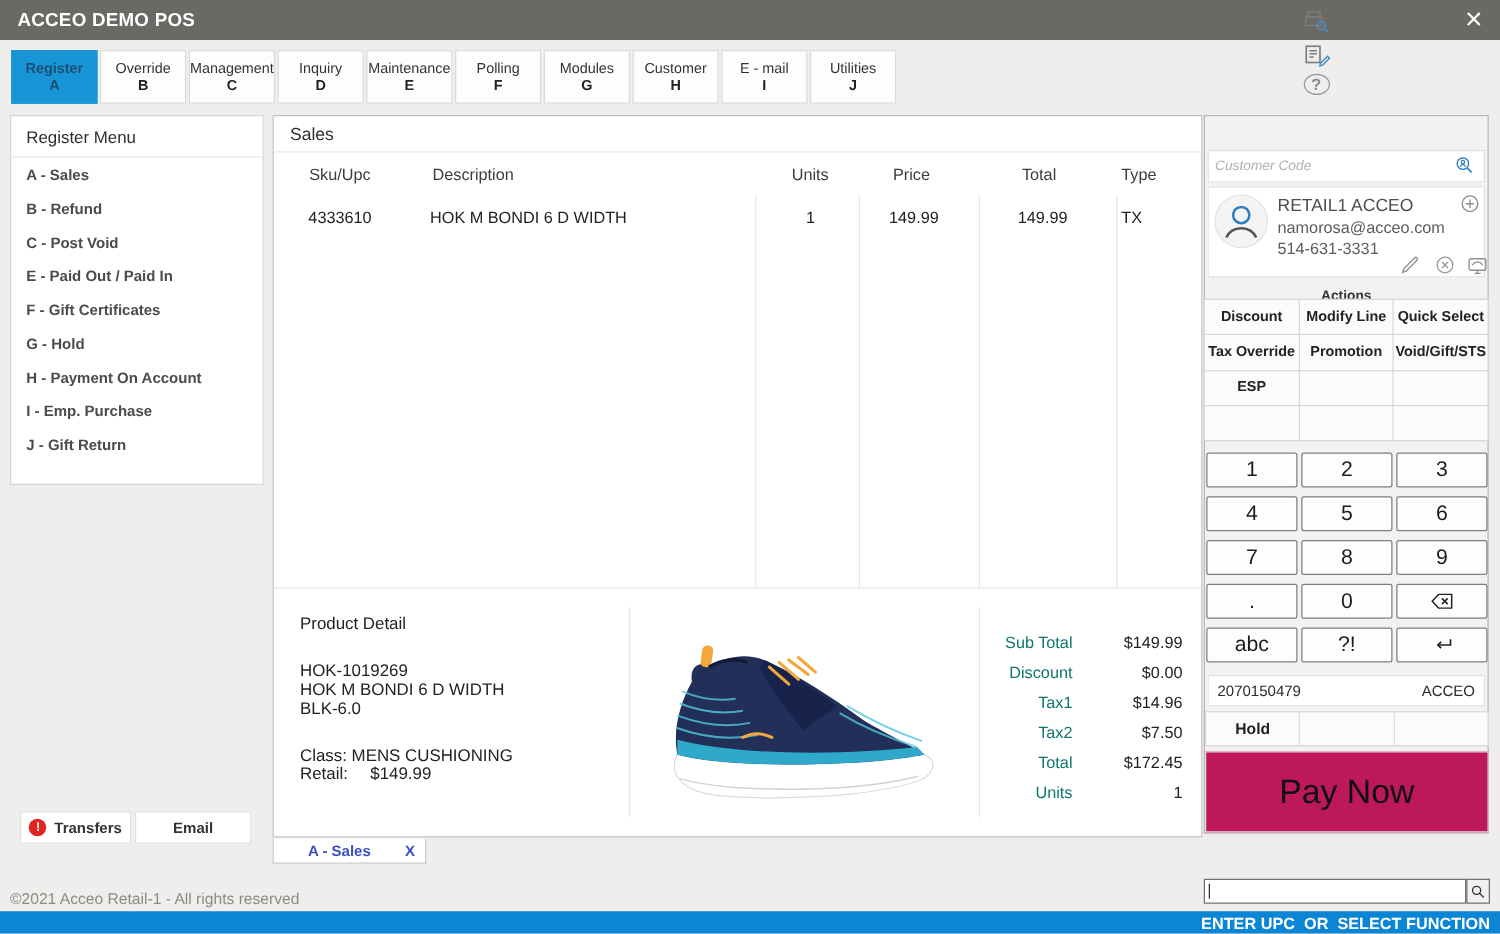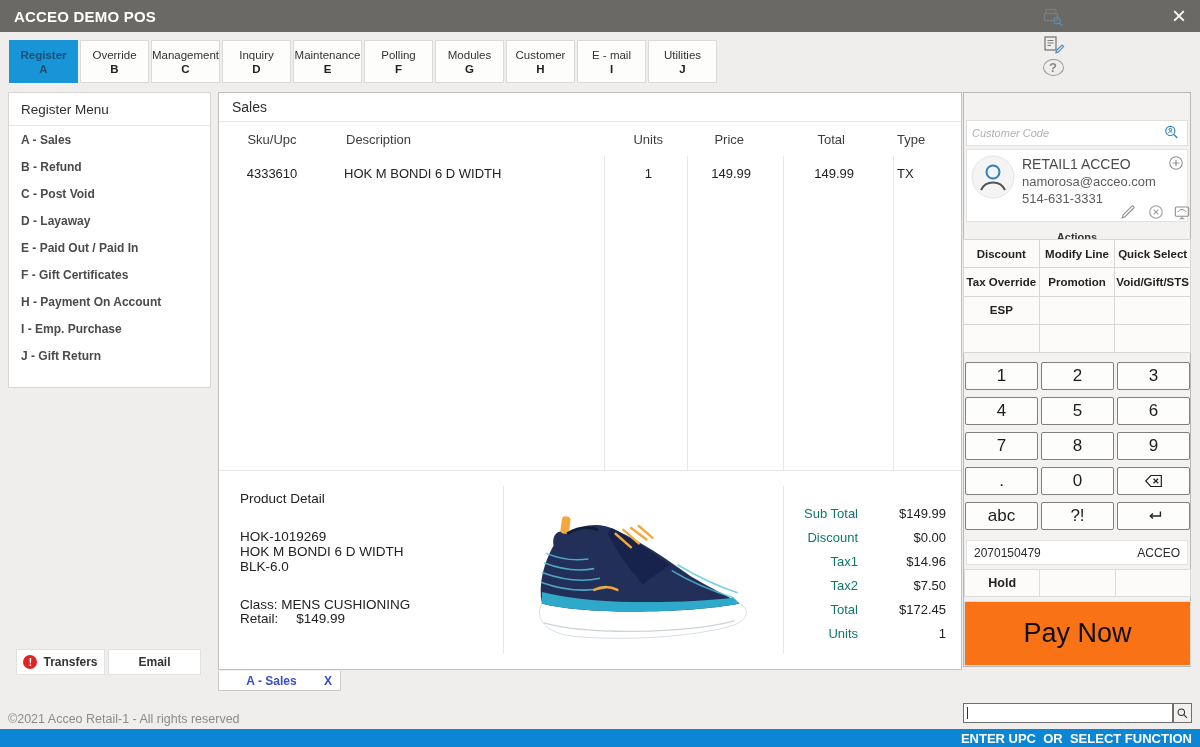--- a/index.html
+++ b/index.html
@@ -61,21 +61,21 @@
   .action-cell { background:#fcfbfa; display:flex; align-items:center; justify-content:center; font-size:11.5px; font-weight:700; color:#222; white-space:nowrap; }
 
   .numpad { left:965px; top:362px; width:226px; display:grid; grid-template-columns:repeat(3,73px); grid-auto-rows:28px; gap:7px 3px; }
   .np { background:#fdfdfc; border:1px solid #807f7d; border-radius:2px; display:flex; align-items:center; justify-content:center; font-size:17px; color:#1c1c1c; }
 
   .id-strip { left:966px; top:540px; width:222px; height:25px; background:#fff; border:1px solid #e3e2e0; display:flex; justify-content:space-between; align-items:center; padding:0 7px; font-size:12px; color:#2a2a2a; }
 
   .hold-grid { left:964px; top:569px; width:227px; height:28px; display:grid; grid-template-columns:repeat(3,1fr); gap:1px; background:#dddcda; border:1px solid #dddcda; }
   .hold-cell { background:#fcfbfa; display:flex; align-items:center; justify-content:center; font-size:12.5px; font-weight:700; color:#222; }
 
-  .paynow { left:964px; top:601px; width:227px; height:65px; background:#f97316; border:1px solid #dddcda; display:flex; align-items:center; justify-content:center; font-size:27px; color:#0f0f0f; }
+  .paynow { left:964px; top:601px; width:227px; height:65px; background:#be185d; border:1px solid #dddcda; display:flex; align-items:center; justify-content:center; font-size:27px; color:#0f0f0f; }
 
   
   .transfers { left:16px; top:649px; width:89px; height:26px; }
   .emailbtn  { left:108px; top:649px; width:93px; height:26px; }
   .btn-flat { background:#fff; border:1px solid #e2e1df; display:flex; align-items:center; justify-content:center; gap:6px; font-size:12px; font-weight:700; color:#333; }
   .alert-dot { width:14px; height:14px; border-radius:50%; background:#e02424; color:#fff; font-size:10px; font-weight:700; display:flex; align-items:center; justify-content:center; }
 
   .bottom-tab { left:218px; top:671px; width:123px; height:20px; background:#fff; border:1px solid #cbcac8; border-top:none; display:flex; align-items:center; }
   .bt-label { flex:1; text-align:center; font-size:12px; font-weight:700; color:#3a4ec0; }
   .bt-close { padding-right:8px; font-size:12px; font-weight:700; color:#3a4ec0; }
@@ -207,23 +207,23 @@
     <div class="ticon help-circle">
         <span>?</span>
       </div>
   </div>
 
   <div class="abs sidebar">
     <div class="sidebar-title">Register Menu</div>
     <div class="side-item">A - Sales</div>
     <div class="side-item">B - Refund</div>
     <div class="side-item">C - Post Void</div>
-    <div class="side-item">D - Layaway</div>
     <div class="side-item">E - Paid Out / Paid In</div>
     <div class="side-item">F - Gift Certificates</div>
+    <div class="side-item">G - Hold</div>
     <div class="side-item">H - Payment On Account</div>
     <div class="side-item">I - Emp. Purchase</div>
     <div class="side-item">J - Gift Return</div>
   </div>
 
   <div class="abs main"></div>
   <div class="abs sales-title">Sales</div>
   <div class="abs line" style="left:219px;top:121px;width:742px;height:1px;"></div>
 
   <div class="abs th" style="left:228px;top:132px;width:88px;text-align:center;">Sku/Upc</div>

